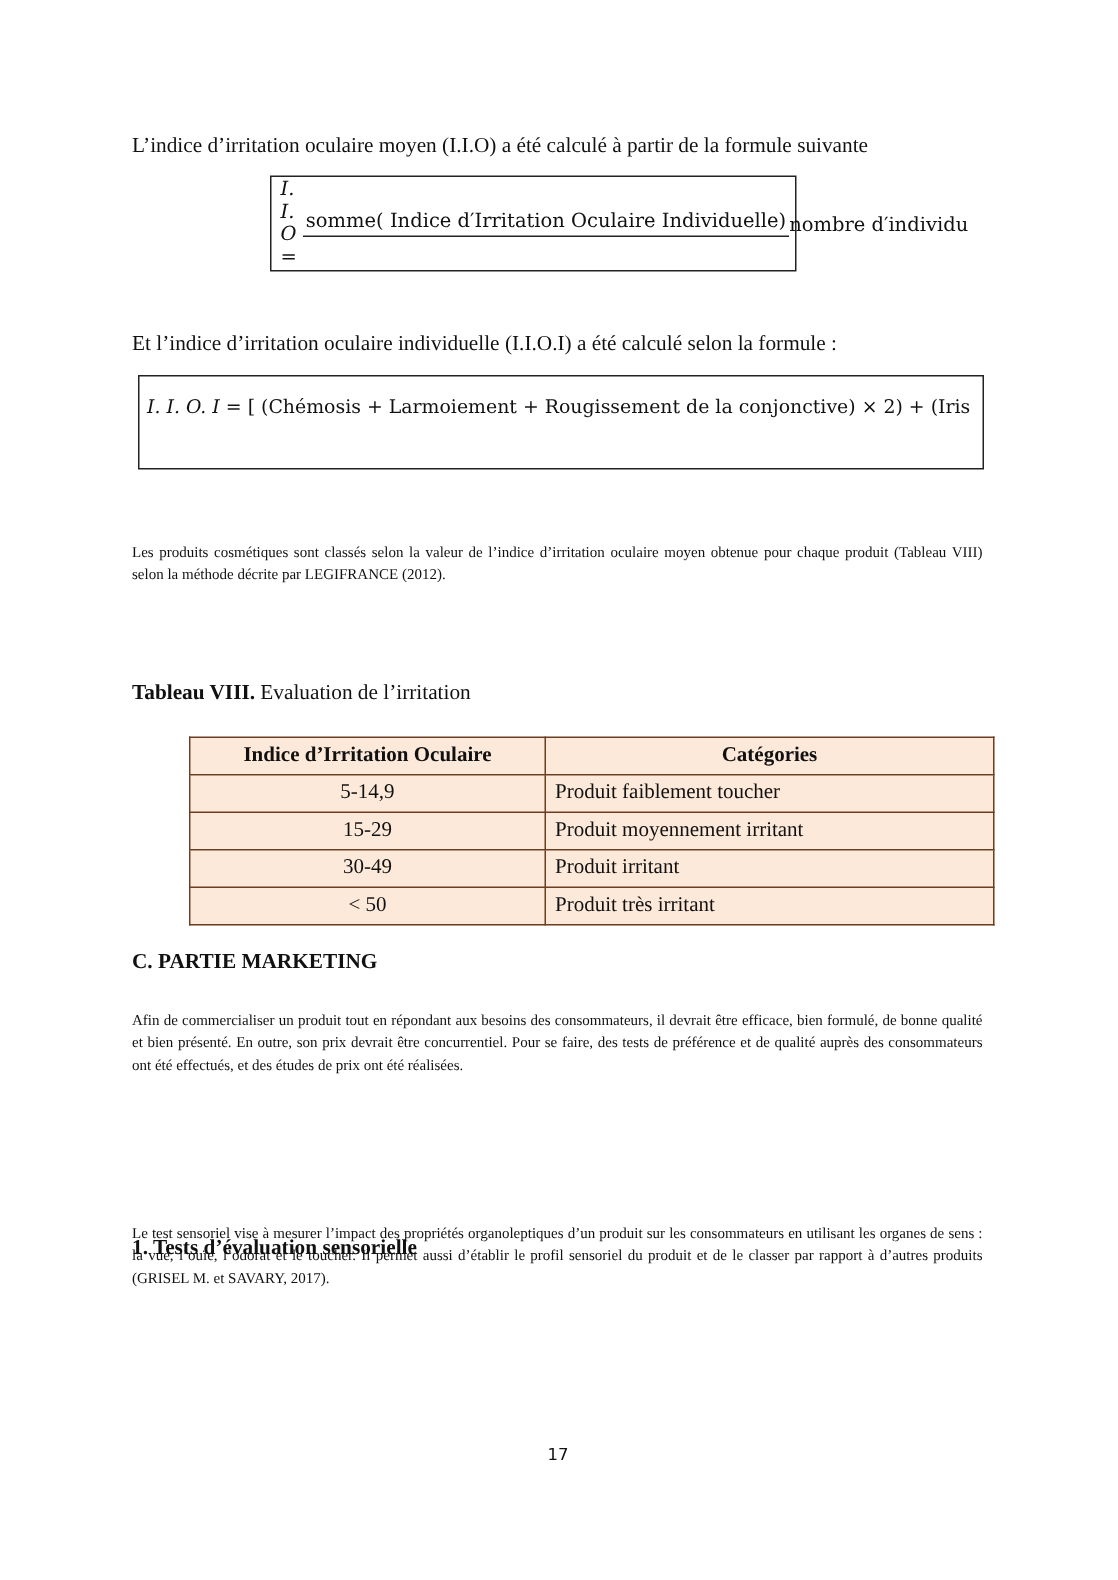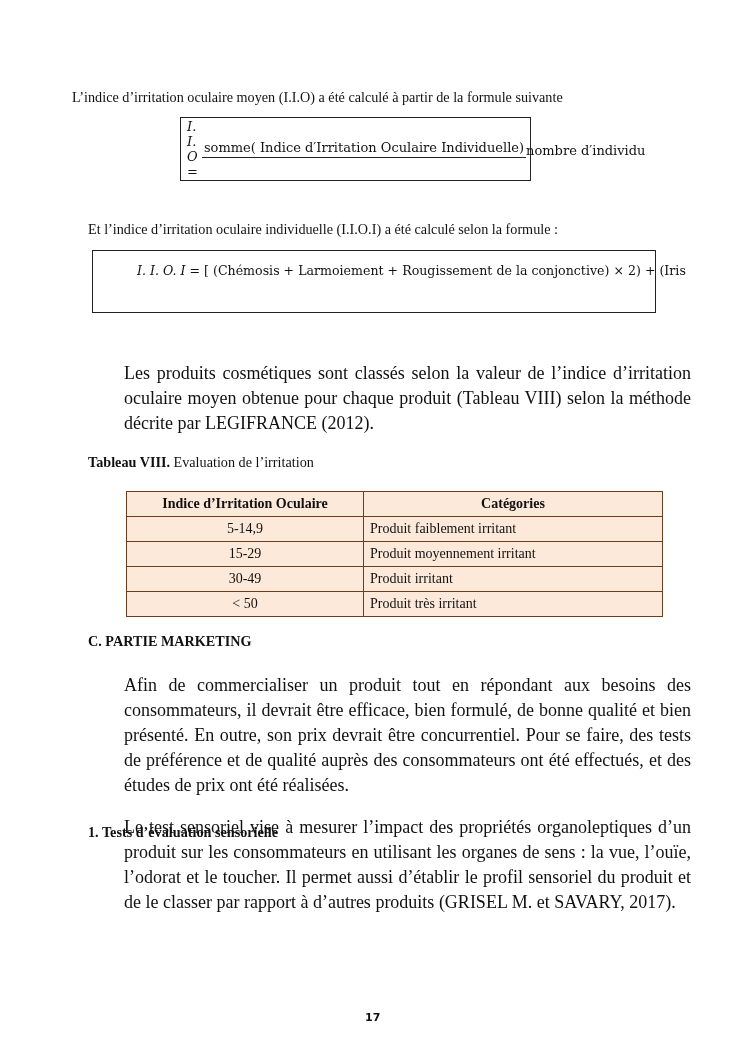--- a/index.html
+++ b/index.html
@@ -1,69 +1,69 @@
 <!DOCTYPE html>
 <html><head>
 <meta charset="utf-8">
 <style>
   html, body { margin: 0; padding: 0; background: #ffffff; }
   body { width: 745px; height: 1053px; position: relative; overflow: hidden;
          font-family: "Liberation Serif", "DejaVu Serif", serif; color: #111; }
   .abs { position: absolute; }
-  .para { font-size: 18px; line-height: 25px; text-align: justify; text-align-last: left; margin-left: 36px; }
+  .para { font-size: 10px; line-height: 15px; text-align: justify; text-align-last: left; }
   .line { font-size: 14.2px; white-space: nowrap; }
   .formula-box { border: 1px solid #222; box-sizing: border-box; background: #fff;
                  font-family: "DejaVu Serif", "Liberation Serif", serif; font-size: 13px; color: #111; }
   .frac { display: inline-flex; flex-direction: row; align-items: center; vertical-align: middle; }
   .frac .num { padding: 0 2px 2px 2px; border-bottom: 1px solid #222; white-space: nowrap; }
   .frac .den { padding-top: 2px; white-space: nowrap; }
   .italic { font-style: italic; }
   table.irr { border-collapse: collapse; font-family: "Liberation Serif", serif; font-size: 14px; }
   table.irr td, table.irr th { border: 1px solid #6b3e22; background: #fde9d9; height: 25px;
                                padding: 0 6px; box-sizing: border-box; }
   table.irr th { font-weight: bold; text-align: center; }
   table.irr td.c1 { text-align: center; }
   table.irr td.c2 { text-align: left; }
   .bold { font-weight: bold; }
   .pagenum { font-family: "DejaVu Sans", "Liberation Sans", sans-serif; font-size: 11px; }
 </style>
 </head>
 <body>
 
-<div class="abs line" style="left:72px; top:89px;">L’indice d’irritation oculaire moyen (I.I.O) a été calculé à partir de la formule suivante</div>
+<div class="abs line" style="left:88px; top:89px;">L’indice d’irritation oculaire moyen (I.I.O) a été calculé à partir de la formule suivante</div>
 
 <div class="abs formula-box" style="left:180px; top:117px; width:351px; height:64px; display:flex; align-items:center; padding-left:6px;">
   <span class="italic" style="margin-right:4px;">I. I. O =</span>
   <span class="frac">
     <span class="num">somme( Indice d′Irritation Oculaire Individuelle)</span>
     <span class="den">nombre d′individu</span>
   </span>
 </div>
 
 <div class="abs line" style="left:88px; top:221px;">Et l’indice d’irritation oculaire individuelle (I.I.O.I) a été calculé selon la formule :</div>
 
 <div class="abs formula-box" style="left:92px; top:250px; width:564px; height:63px; padding:7px 4px 0 5px;">
-  <div style="white-space:nowrap; font-size:12.6px; line-height:25px;margin-left:39px;"><span class="italic">I. I. O. I</span><span> = [ (Chémosis + Larmoiement + Rougissement de la conjonctive) × 2) + (Iris</span></div>
+  <div style="white-space:nowrap; font-size:12.6px; line-height:25px;"><span class="italic">I. I. O. I</span><span> = [ (Chémosis + Larmoiement + Rougissement de la conjonctive) × 2) + (Iris</span></div>
 </div>
 
 <div class="abs para" style="left:88px; top:361px; width:567px;">Les produits cosmétiques sont classés selon la valeur de l’indice d’irritation oculaire moyen obtenue pour chaque produit (Tableau VIII) selon la méthode décrite par LEGIFRANCE (2012).</div>
 
 <div class="abs line" style="left:88px; top:454px;">
   <span class="bold">Tableau VIII.</span><span> Evaluation de l’irritation</span>
 </div>
 
 <table class="irr abs" style="left:126px; top:491px; width:537px;">
   <tbody>
       <tr>
     <th style="width:237px;">Indice d’Irritation Oculaire</th>
     <th>Catégories</th>
   </tr>
   <tr>
     <td class="c1">5-14,9</td>
-    <td class="c2">Produit faiblement irritant</td>
+    <td class="c2">Produit faiblement toucher</td>
   </tr>
   <tr>
     <td class="c1">15-29</td>
     <td class="c2">Produit moyennement irritant</td>
   </tr>
   <tr>
     <td class="c1">30-49</td>
     <td class="c2">Produit irritant</td>
   </tr>
   <tr>
@@ -72,13 +72,13 @@
   </tr>
 </tbody>
   </table>
 
 <div class="abs line bold" style="left:88px; top:633px;">C. PARTIE MARKETING</div>
 <div class="abs para" style="left:88px; top:673px; width:567px;">Afin de commercialiser un produit tout en répondant aux besoins des consommateurs, il devrait être efficace, bien formulé, de bonne qualité et bien présenté. En outre, son prix devrait être concurrentiel. Pour se faire, des tests de préférence et de qualité auprès des consommateurs ont été effectués, et des études de prix ont été réalisées.</div>
 
 <div class="abs line bold" style="left:88px; top:824px;">1.  Tests d’évaluation sensorielle</div>
 <div class="abs para" style="left:88px; top:815px; width:567px;">Le test sensoriel vise à mesurer l’impact des propriétés organoleptiques d’un produit sur les consommateurs en utilisant les organes de sens : la vue, l’ouïe, l’odorat et le toucher. Il permet aussi d’établir le profil sensoriel du produit et de le classer par rapport à d’autres produits (GRISEL M. et SAVARY, 2017).</div>
 
-<div class="abs pagenum" style="left:365px; top:1011px;font-weight:bold;">17</div>
+<div class="abs pagenum" style="left:365px; top:963px;">17</div>
 
 </body></html>

